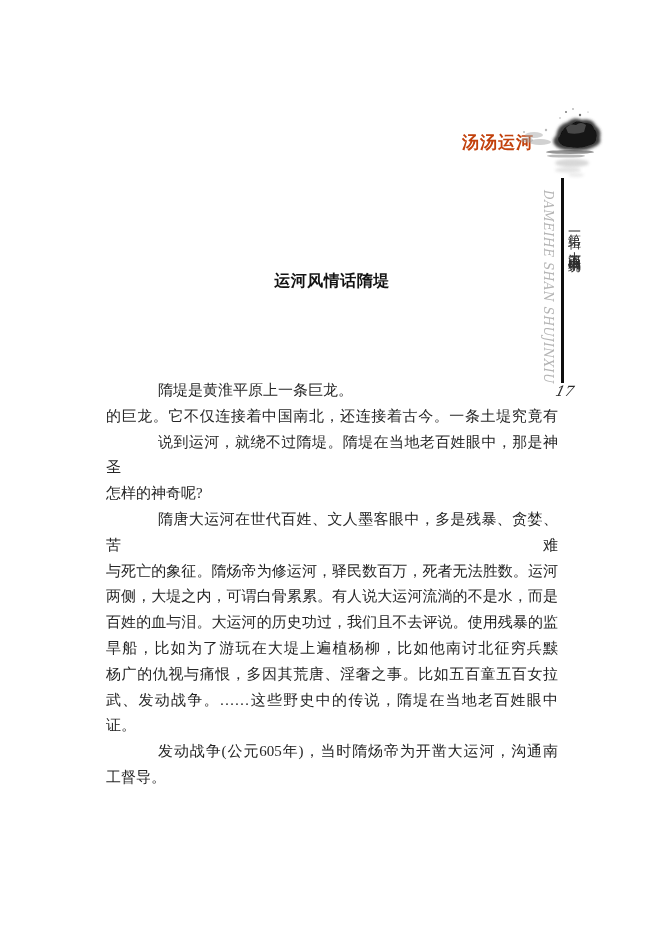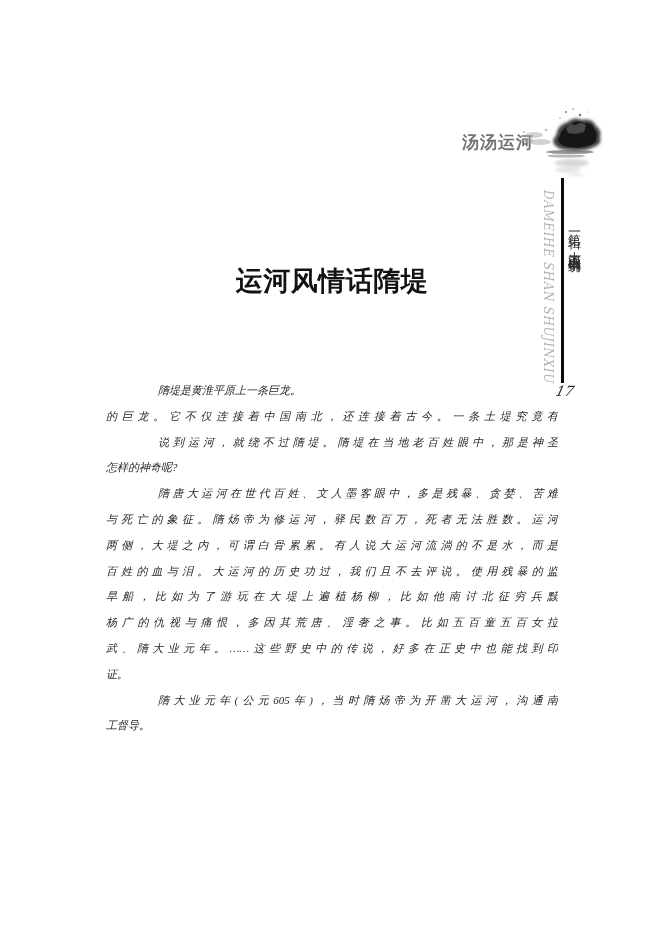--- a/index.html
+++ b/index.html
@@ -8,21 +8,21 @@
     width:665px;height:929px;
     background:#ffffff;
     margin:0 auto;
     overflow:hidden;
     font-family:"Liberation Serif","DejaVu Serif",serif;
   }
   
   .running-title{
     position:absolute;left:462px;top:131px;
     font-family:"Liberation Sans","DejaVu Sans",sans-serif;
-    font-weight:bold;font-size:17px;color:#737373;letter-spacing:1px;
+    font-weight:bold;font-size:17px;color:#c2410c;letter-spacing:1px;
     white-space:nowrap;
   }
   .ink-art{position:absolute;left:518px;top:106px;width:100px;height:76px;}
   
   .side-rule{
     position:absolute;left:561px;top:178px;width:2.5px;height:205px;
     background:#0e0e0e;
   }
   .latin-series{
     position:absolute;left:541px;top:190px;height:200px;
@@ -40,26 +40,26 @@
   .cn-series .series-title{margin-top:13px;}
   .page-number{
     position:absolute;left:556px;top:383px;
     font-family:"DejaVu Serif","Liberation Serif",serif;
     font-style:italic;font-size:14px;color:#2a2a2a;
     transform:skewX(-14deg);
   }
   
   .article-title{
     position:absolute;left:106px;top:265px;width:452px;
-    text-align:center;font-size:27px;font-weight:bold;color:#121212;
+    text-align:center;font-size:16px;font-weight:bold;color:#121212;
     letter-spacing:0.5px;margin:0;line-height:32px;
   }
   .article-body{
     position:absolute;left:106px;top:378px;width:452px;
-    font-size:11px;line-height:25.8px;color:#262626;font-style:italic;
+    font-size:15px;line-height:25.8px;color:#262626;
   }
   .bline{text-align:justify;overflow:hidden;white-space:nowrap;}
   .bline.fill{text-align-last:justify;white-space:normal;}
   .bline.ind{text-indent:52px;}
 </style>
 </head>
 <body>
 
 <div class="page">
 
@@ -115,19 +115,19 @@
       <div class="bline ind">隋堤是黄淮平原上一条巨龙。</div>
       <div class="bline fill">的巨龙。它不仅连接着中国南北，还连接着古今。一条土堤究竟有</div>
       <div class="bline fill ind">说到运河，就绕不过隋堤。隋堤在当地老百姓眼中，那是神圣</div>
       <div class="bline">怎样的神奇呢?</div>
       <div class="bline fill ind">隋唐大运河在世代百姓、文人墨客眼中，多是残暴、贪婪、苦难</div>
       <div class="bline fill">与死亡的象征。隋炀帝为修运河，驿民数百万，死者无法胜数。运河</div>
       <div class="bline fill">两侧，大堤之内，可谓白骨累累。有人说大运河流淌的不是水，而是</div>
       <div class="bline fill">百姓的血与泪。大运河的历史功过，我们且不去评说。使用残暴的监</div>
       <div class="bline fill">旱船，比如为了游玩在大堤上遍植杨柳，比如他南讨北征穷兵黩</div>
       <div class="bline fill">杨广的仇视与痛恨，多因其荒唐、淫奢之事。比如五百童五百女拉</div>
-      <div class="bline fill">武、隋大业元年。……这些野史中的传说，好多在正史中也能找到印</div>
+      <div class="bline fill">武、发动战争。……这些野史中的传说，隋堤在当地老百姓眼中</div>
       <div class="bline">证。</div>
-      <div class="bline fill ind">隋大业元年(公元605年)，当时隋炀帝为开凿大运河，沟通南</div>
+      <div class="bline fill ind">发动战争(公元605年)，当时隋炀帝为开凿大运河，沟通南</div>
       <div class="bline">工督导。</div>
     </div>
 
 </div>
 
 </body></html>

